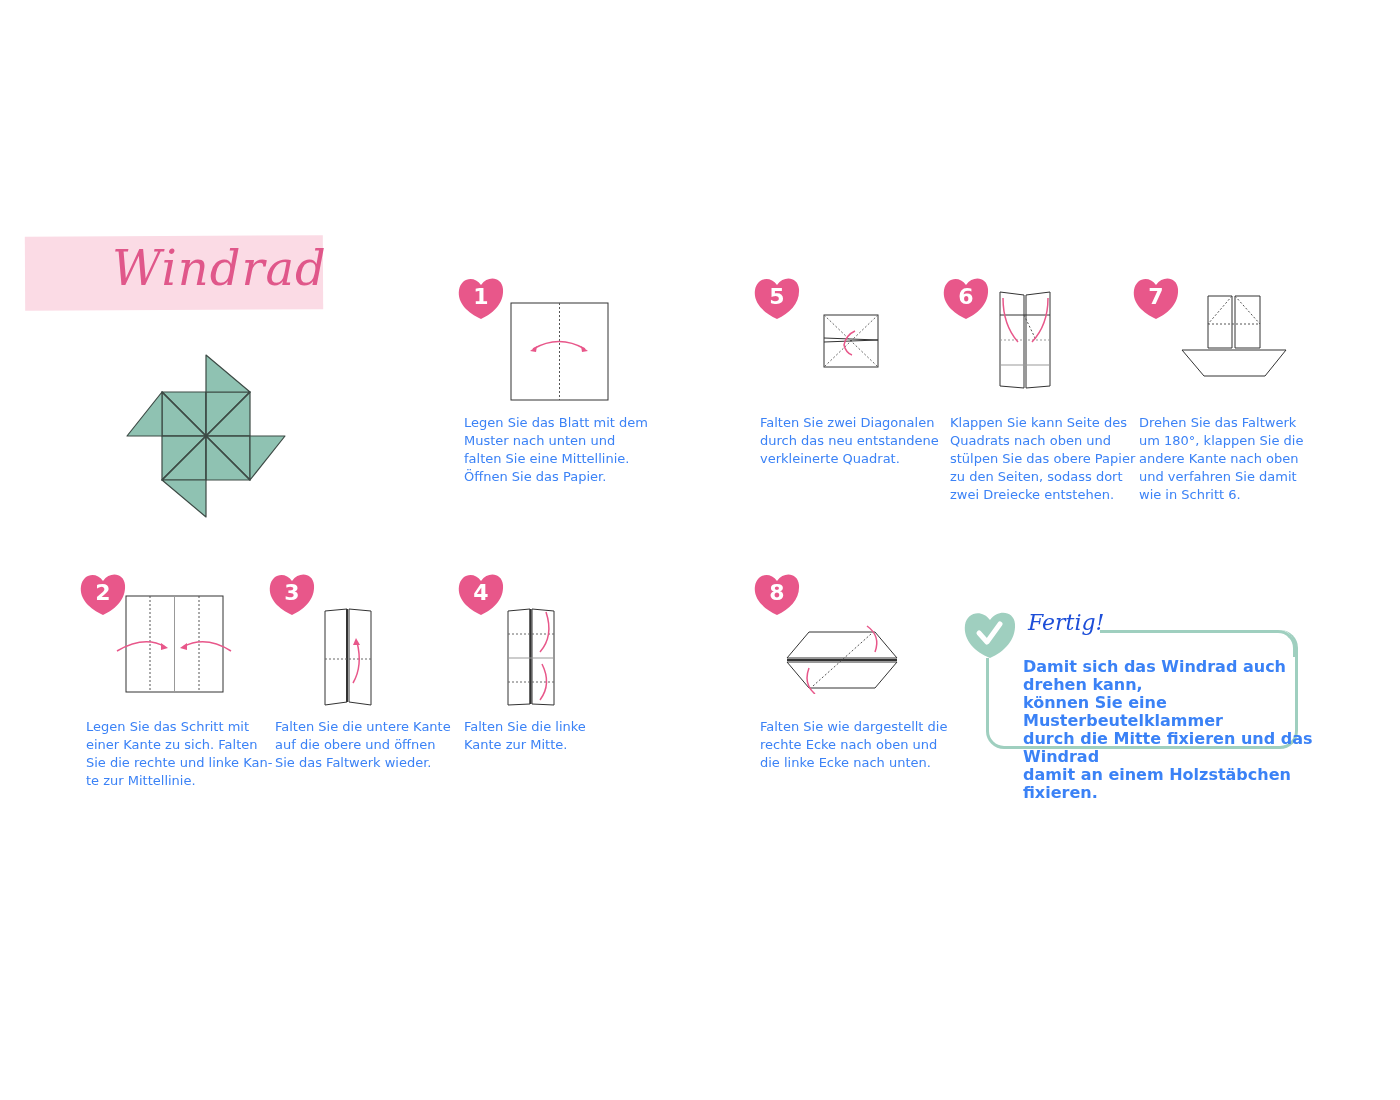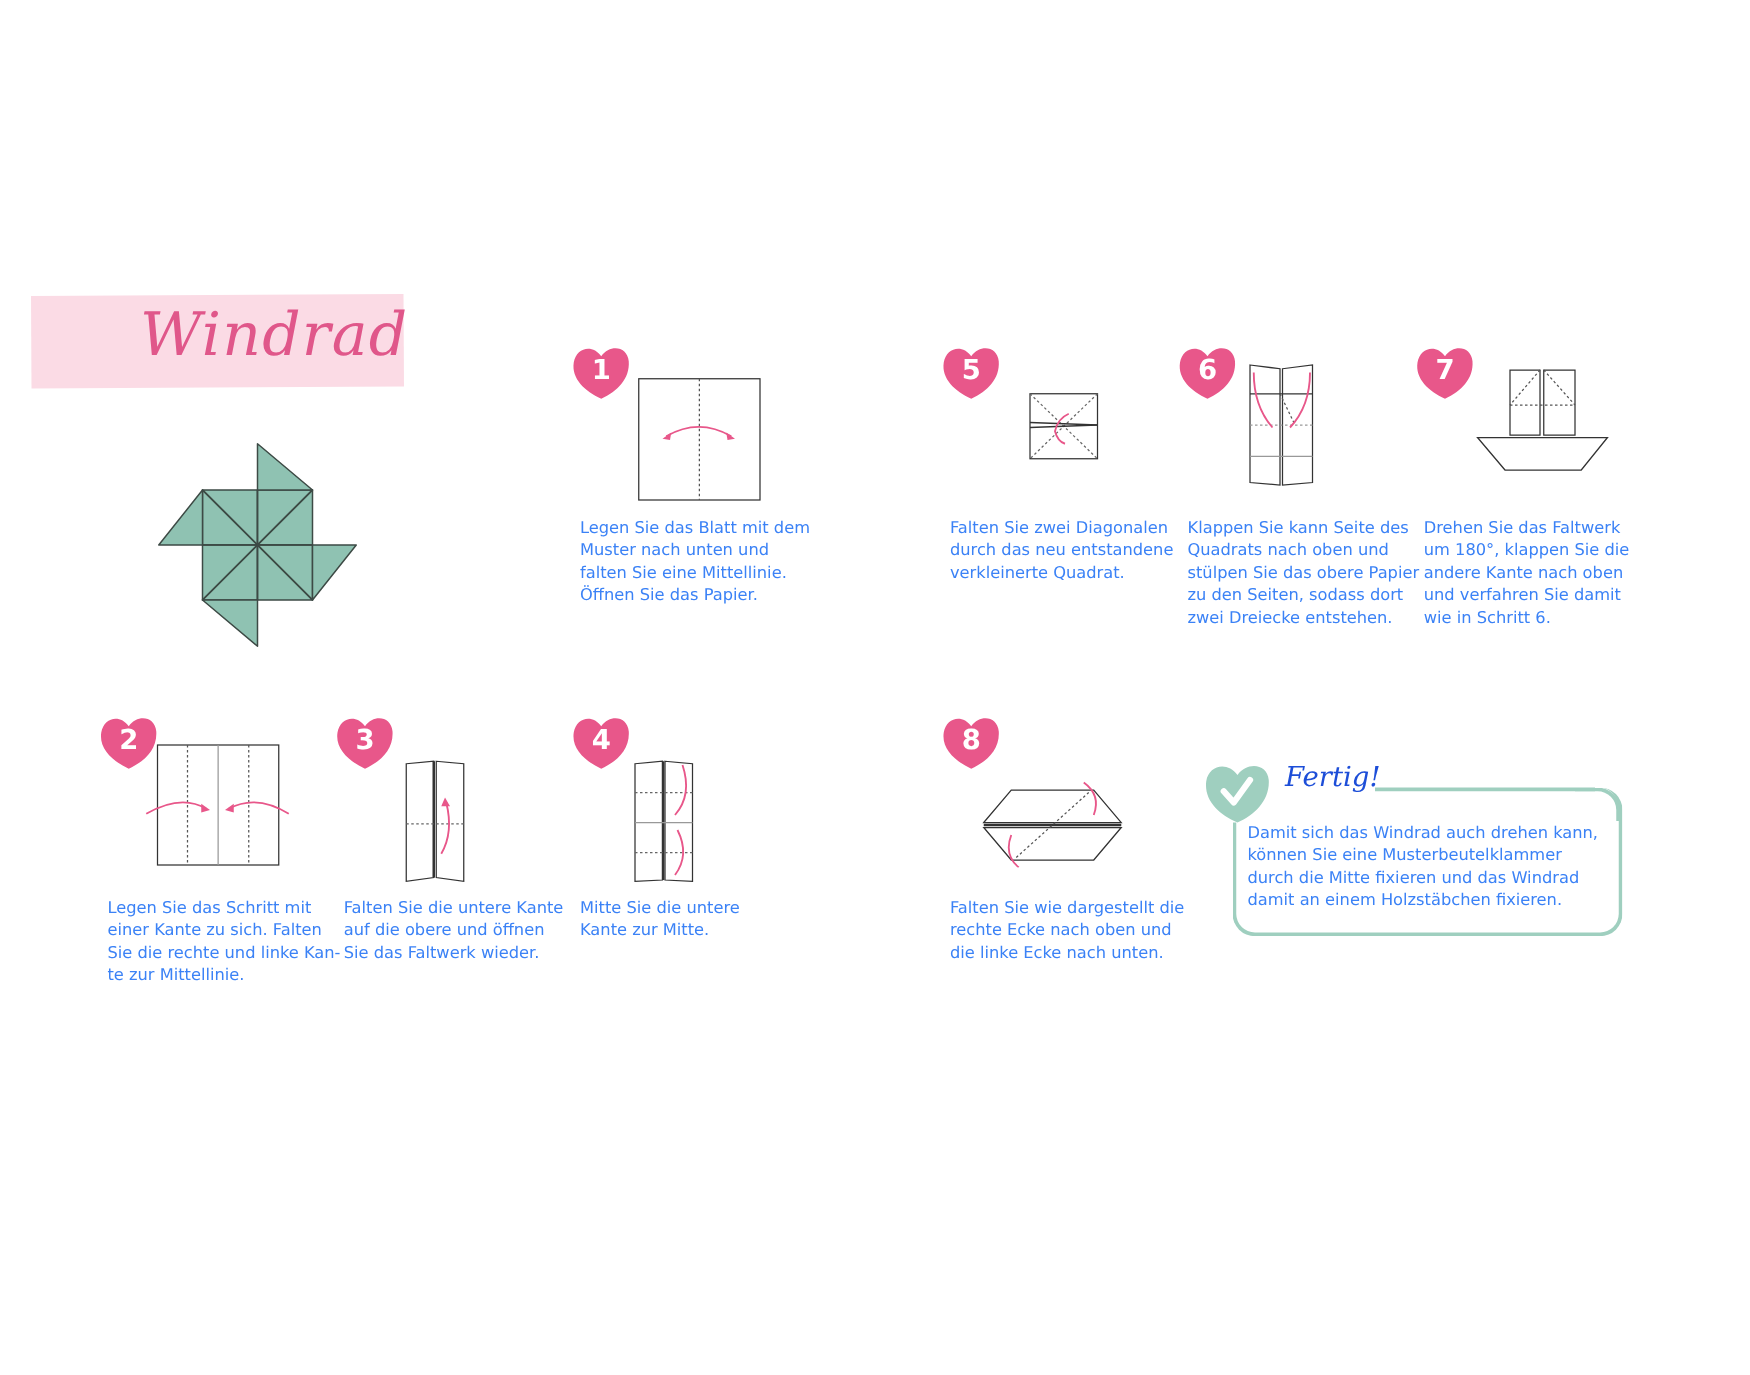--- a/index.html
+++ b/index.html
@@ -15,21 +15,21 @@
                align-items: center; justify-content: center; color: #ffffff; font-weight: bold;
                font-size: 22px; font-family: "DejaVu Sans", sans-serif; }
   .step-text { font-size: 13px; line-height: 18px; color: #3b82f6; }
   .fertig-box { left: 986px; top: 630px; width: 306px; height: 116px; border: 3px solid #9fcfbf;
                 border-radius: 18px; border-top: none; }
   .fertig-top-line { left: 1100px; top: 630px; width: 176px; height: 3px; background: #9fcfbf; }
   .fertig-corner { left: 1260px; top: 630px; width: 33px; height: 24px; border-top: 3px solid #9fcfbf;
                    border-right: 3px solid #9fcfbf; border-top-right-radius: 18px; }
   .fertig-label { left: 1028px; top: 610px; font-family: "DejaVu Serif", serif; font-style: italic;
                   font-size: 22px; color: #1d4ed8; }
-  .fertig-text { left: 998px; top: 658px; width: 290px; font-size: 13px; line-height: 18px; }
+  .fertig-text { left: 1023px; top: 658px; width: 290px; font-size: 16px; line-height: 18px; font-weight: bold; }
 </style>
 </head>
 <body>
 
 <div class="abs title-banner"></div>
 <div class="abs title-text">Windrad</div>
 
 <svg class="abs" style="left:120px;top:345px" width="180" height="180">
   <g fill="#8fc2b2" stroke="#3d4a45" stroke-width="1.2" stroke-linejoin="round">
 
@@ -194,21 +194,21 @@
   <polygon points="2,3 24,1 24,96 2,97" fill="#fff" stroke="#333"></polygon>
   <polygon points="26,1 48,3 48,97 26,96" fill="#fff" stroke="#333"></polygon>
   <line x1="24.5" y1="1" x2="24.5" y2="96" stroke="#333" stroke-width="2"></line>
   <line x1="2" y1="26" x2="48" y2="26" stroke="#666" stroke-dasharray="2,2"></line>
   <line x1="2" y1="50" x2="48" y2="50" stroke="#999"></line>
   <line x1="2" y1="74" x2="48" y2="74" stroke="#666" stroke-dasharray="2,2"></line>
   <path d="M40,4 Q48,28 34,44" fill="none" stroke="#e8578a" stroke-width="1.5"></path>
   <path d="M34,92 Q46,76 36,56" fill="none" stroke="#e8578a" stroke-width="1.5"></path>
 </svg>
 <div class="abs step-text" style="left:464px;top:718px;width:190px">
-  <div>Mitte Sie die untere</div>
+  <div>Falten Sie die linke</div>
     <div>Kante zur Mitte.</div>
 </div>
 
 <div class="abs heart" style="left:752px;top:569px">
   <svg width="50" height="48">
       <path d="M25,46 C12,40 1,30 3,17 C5,5 18,2 25,12 C32,2 46,4 47,16 C48,30 38,40 25,46 Z" fill="#e8578a"></path>
     </svg>
   <span class="heart-num">8</span>
 </div>
 <svg class="abs" style="left:783px;top:622px" width="120" height="72">

